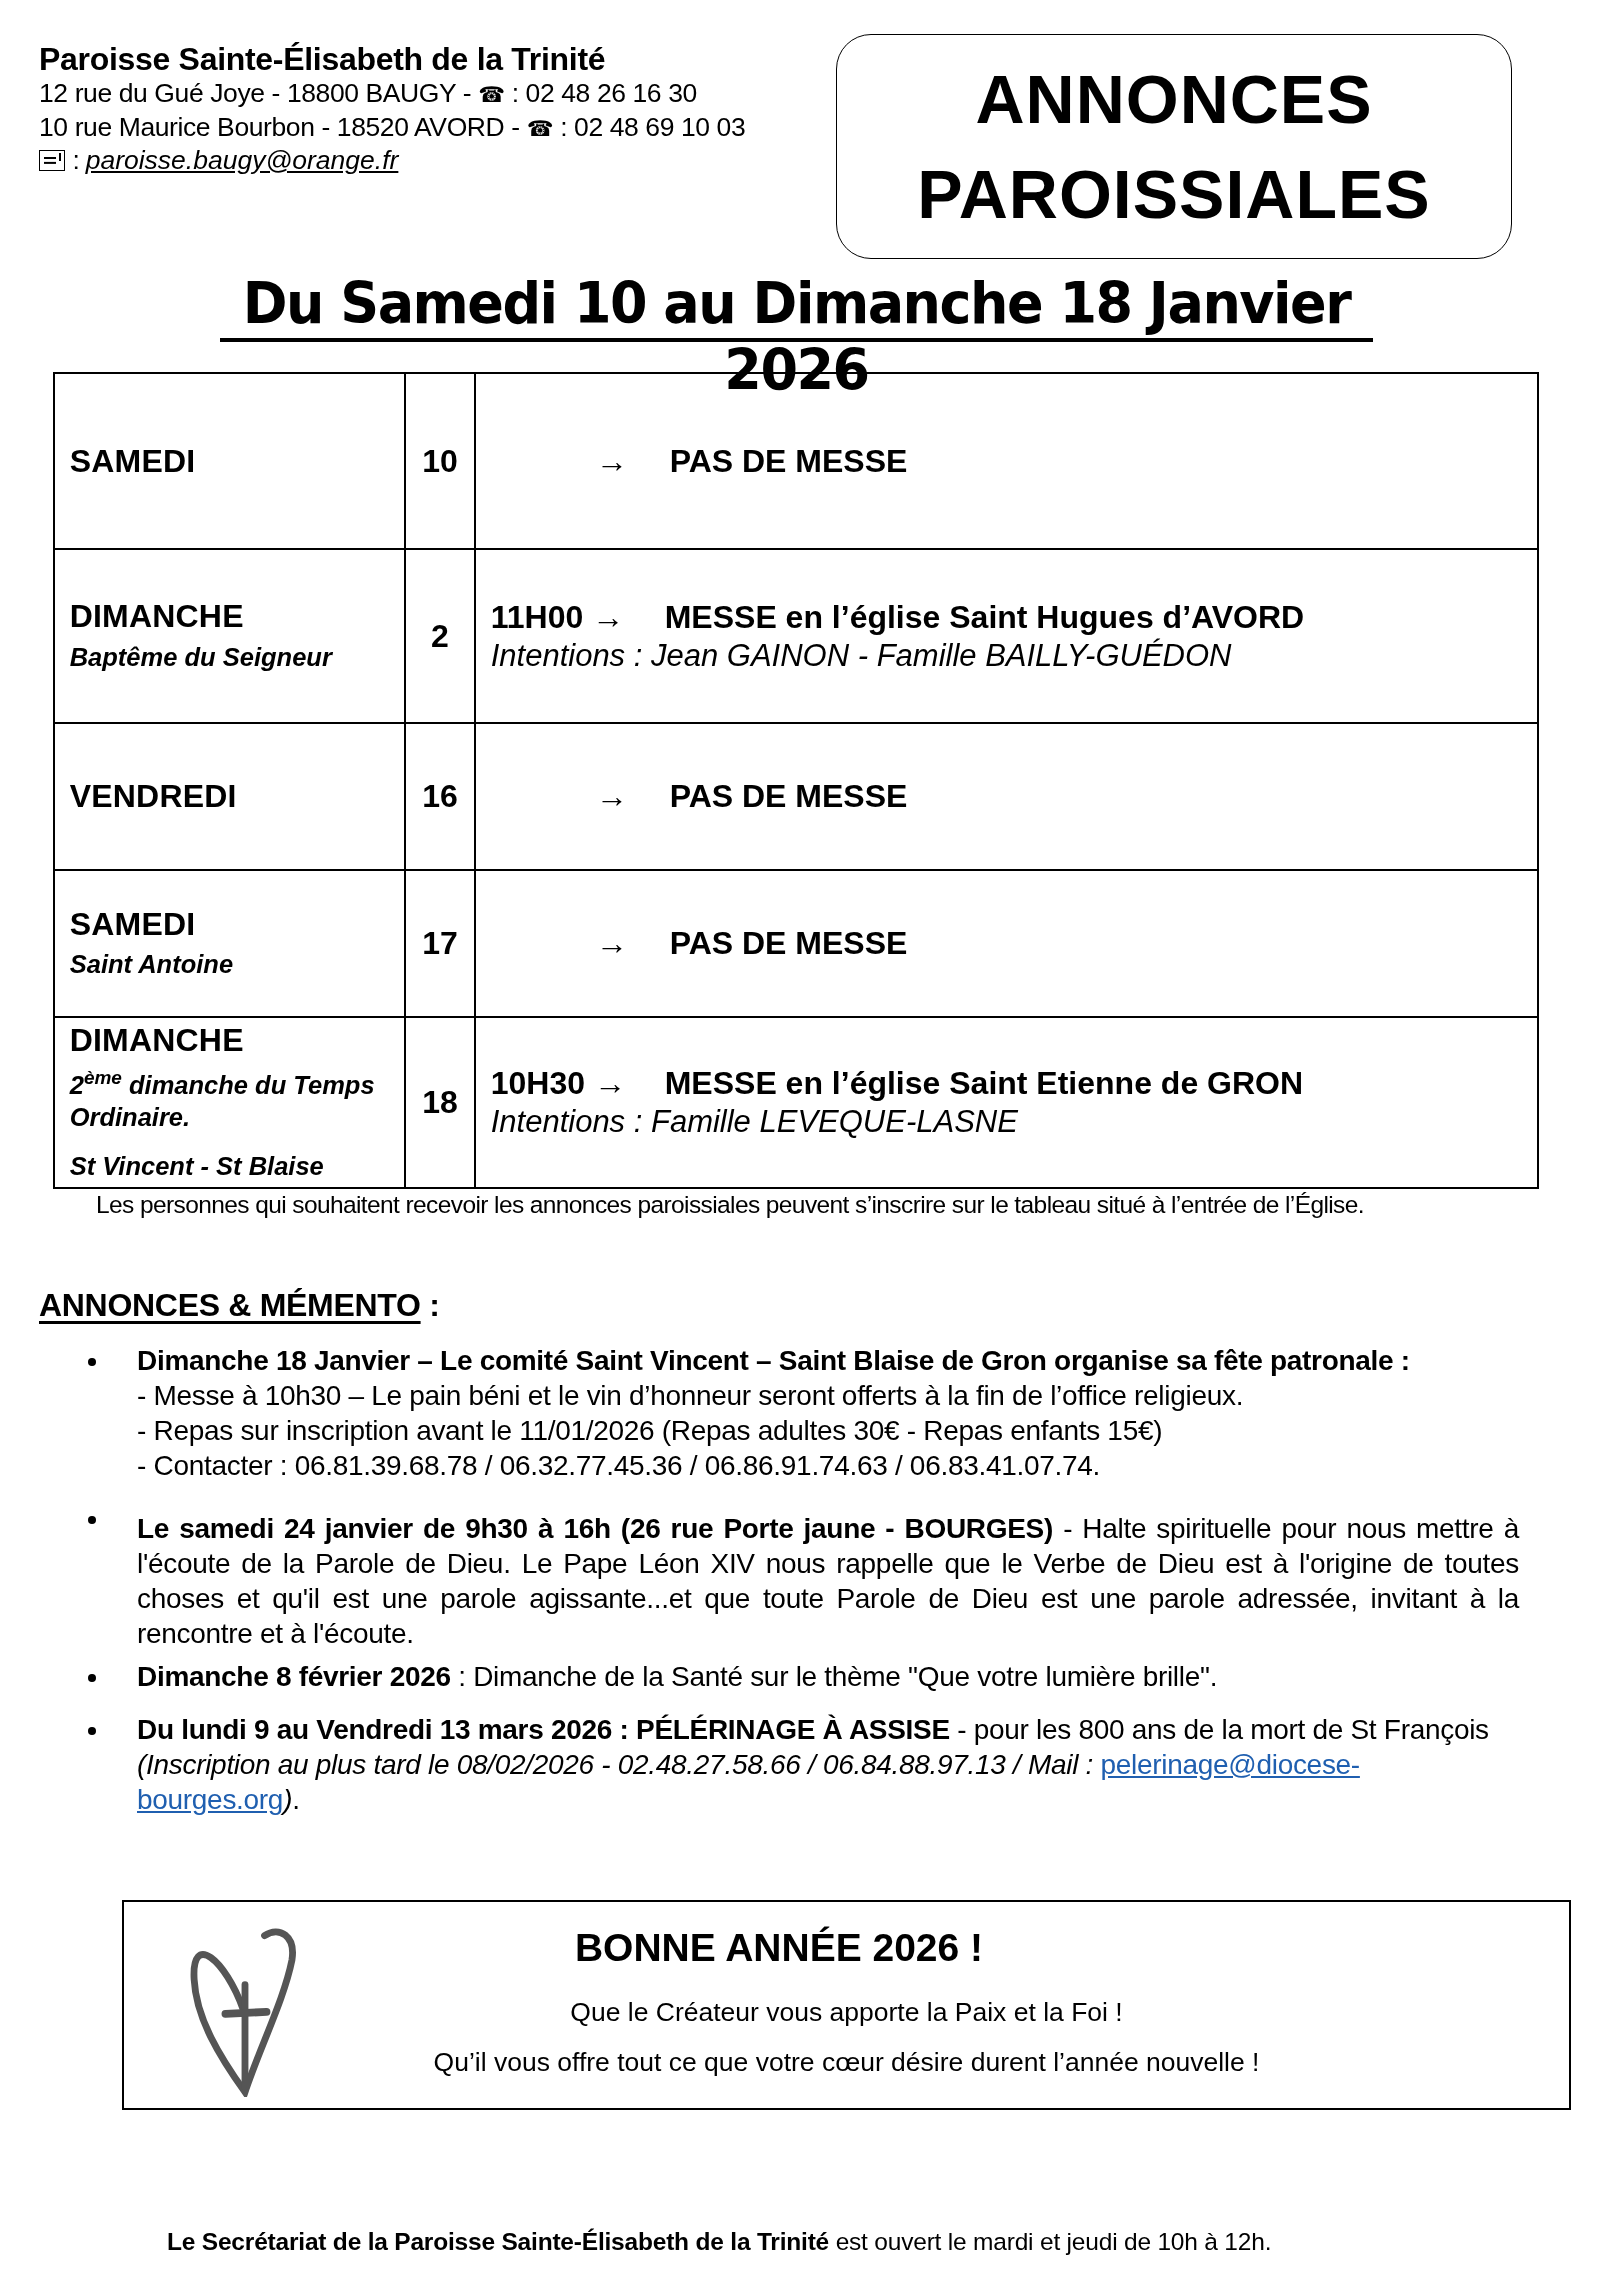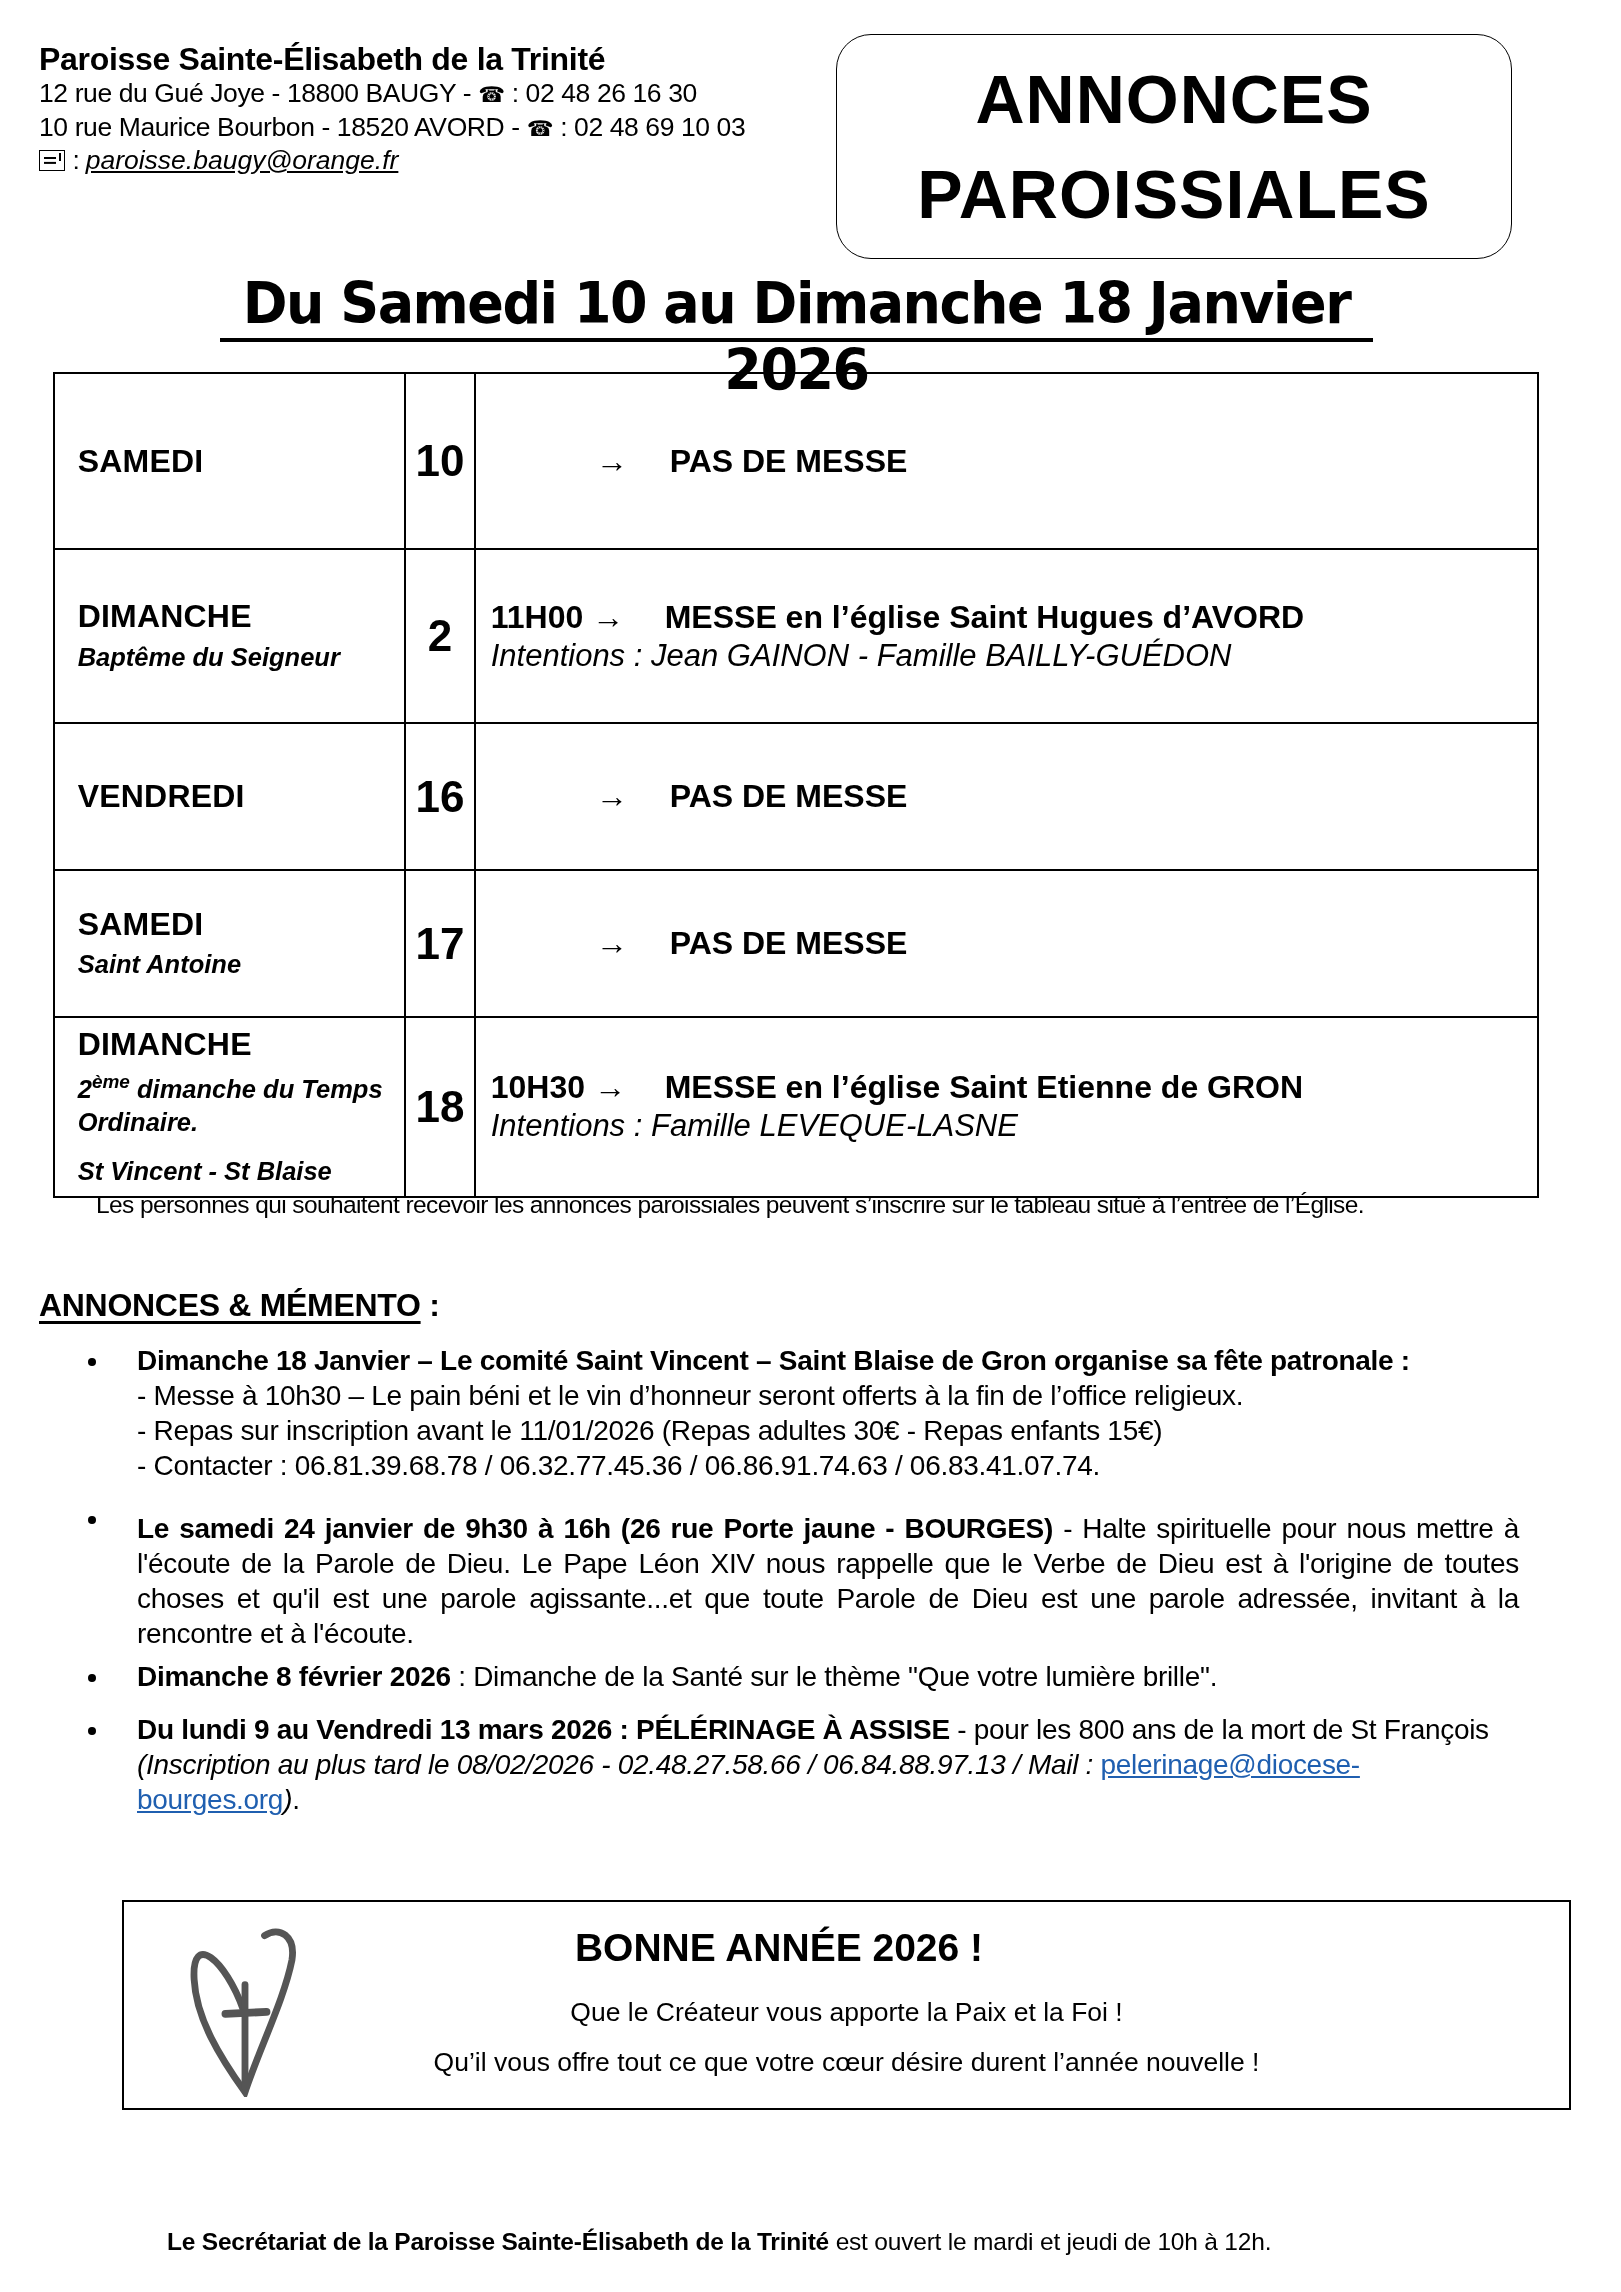--- a/index.html
+++ b/index.html
@@ -24,26 +24,26 @@
                display:flex; flex-direction:column; align-items:center; justify-content:center; }
   #title-box span { font-size:68px; font-weight:bold; line-height:95px; letter-spacing:1px; }
 
   
   #date-heading { left:218px; top:274px; width:1157px; text-align:center; font-size:54px; font-weight:bold;
                   font-family:"DejaVu Sans", sans-serif; letter-spacing:-1.5px; transform:scaleY(1.05); }
   #date-underline { left:220px; top:338px; width:1153px; height:3.9px; background:#000; }
 
   
   #schedule { left:53px; top:372px; width:1486px; border-collapse:collapse; table-layout:fixed; }
-  #schedule td { border:2.5px solid #000; vertical-align:middle; padding:8px; }
+  #schedule td { border:2.5px solid #000; vertical-align:middle; padding:0; }
   #schedule col.c1 { width:351px; }
   #schedule col.c2 { width:70px; }
   .day-name { font-size:32px; font-weight:bold; padding-left:14.7px; display:block; letter-spacing:0.2px; }
   .day-sub { font-size:25.5px; font-weight:bold; font-style:italic; padding-left:14.7px; display:block; margin-top:5.9px; line-height:33px; }
-  .day-num { font-size:44px; font-weight:bold; text-align:center; }
+  .day-num { font-size:32px; font-weight:bold; text-align:center; }
   .event-cell { padding-left:14.7px !important; }
   .nomass { display:flex; align-items:center; font-size:32px; font-weight:bold; }
   .nomass .arrow { margin-left:105px; width:74px; }
   .mass-line { display:flex; font-size:32px; font-weight:bold; white-space:nowrap; }
   .mass-line .time { width:174px; }
   .intentions { font-size:31px; font-style:italic; white-space:nowrap; margin-top:2px; }
   sup { font-size:19px; }
 
   #table-note { left:96px; top:1191px; font-size:24.5px; letter-spacing:-0.6px; white-space:nowrap; }
 

